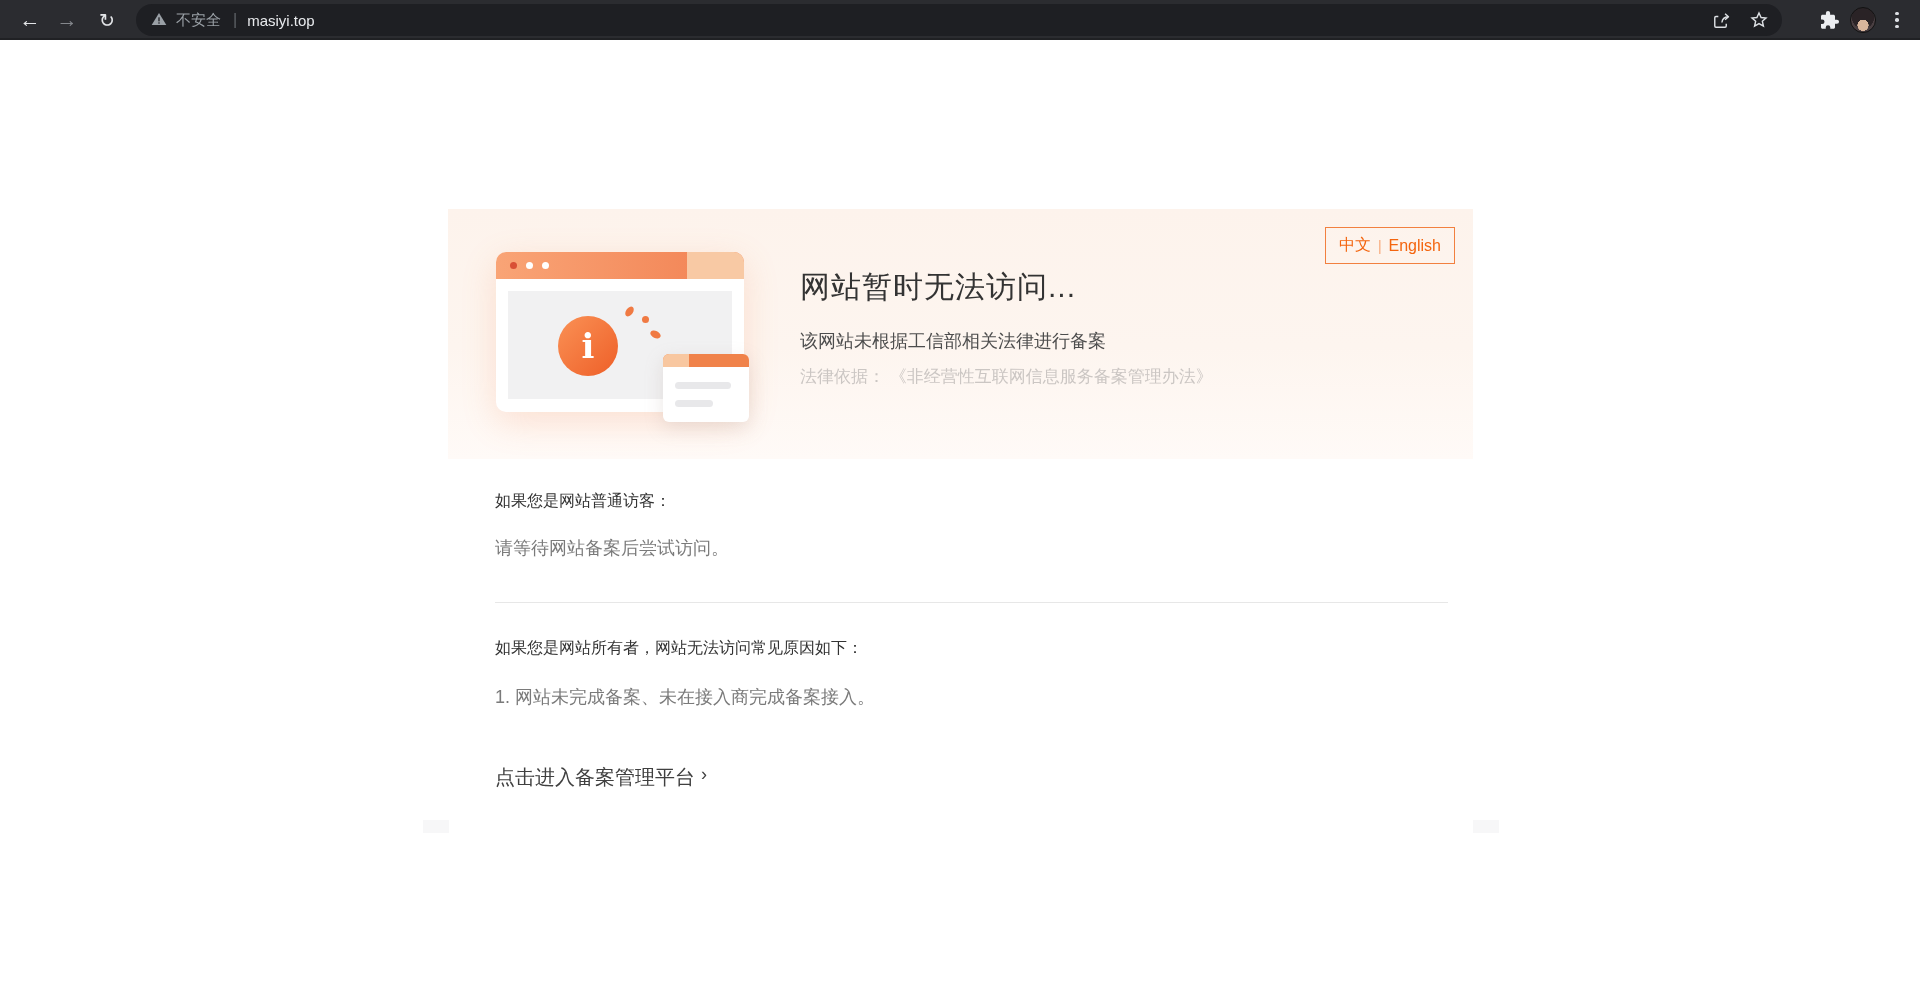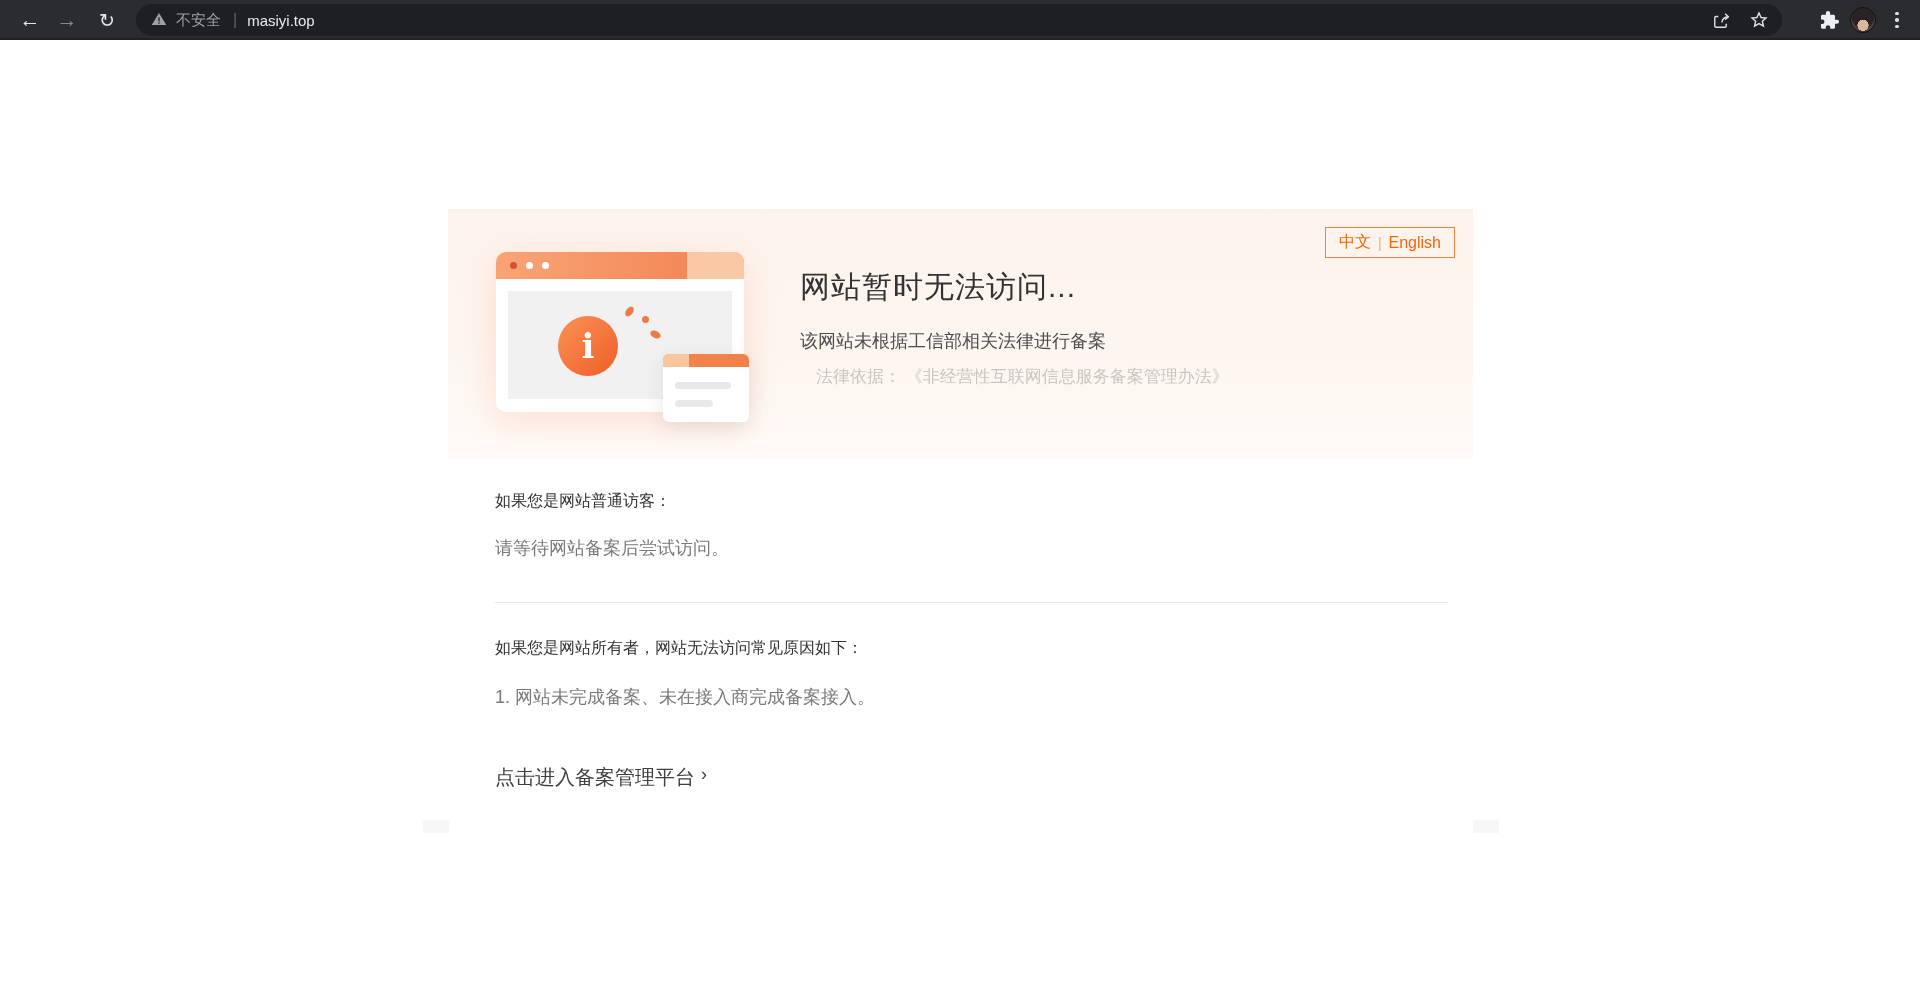--- a/index.html
+++ b/index.html
@@ -40,21 +40,21 @@
   .dots { display:flex; flex-direction:column; gap:3px; width:30px; align-items:center; }
   .dots i { width:3.5px; height:3.5px; border-radius:50%; background:#dde0e4; display:block; }
 
   
   .page { position:relative; width:1920px; height:947px; background:#fff; }
   .container { position:absolute; left:448px; top:169px; width:1025px; }
 
   .banner { position:relative; width:1025px; height:250px;
             background:linear-gradient(180deg,#fdf3ec 0%, #fdf5ef 55%, #fffaf7 100%); }
 
-  .lang-btn { position:absolute; top:18px; right:18px; height:31px; padding:0 13px;
+  .lang-btn { position:absolute; top:18px; right:18px; height:37px; padding:0 13px;
               border:1px solid #f2803f; background:transparent; color:#f4650f;
               font-size:16px; display:flex; align-items:center; gap:7px; cursor:pointer; }
   .lang-btn .sep { color:#f7a878; font-size:14px; }
 
   
   .illus { position:absolute; left:48px; top:43px; width:260px; height:170px; }
   .win { position:absolute; left:0; top:0; width:248px; height:160px; background:#fff;
          border-radius:10px; box-shadow:0 10px 35px rgba(242,128,74,.20); overflow:hidden; }
   .win-head { position:absolute; left:0; top:0; width:100%; height:27px;
               background:linear-gradient(90deg,#f9a476 0%, #f28152 100%); }
@@ -78,21 +78,21 @@
   .mini-head { position:absolute; left:0; top:0; width:100%; height:13px; background:#f0824a; }
   .mini-head-light { position:absolute; left:0; top:0; width:30%; height:13px; background:#f8c7a0; }
   .mini-bar { position:absolute; left:12px; height:7px; border-radius:3.5px; background:#e8e8ea; }
   .mini-bar.b1 { top:28px; width:56px; }
   .mini-bar.b2 { top:46px; width:38px; }
 
   
   .banner-text { position:absolute; left:352px; top:58px; }
   .bt-title { color:#333; font-size:30px; line-height:40px; letter-spacing:1px; }
   .bt-sub   { color:#4d4d4d; font-size:18px; margin-top:22px; }
-  .bt-legal { color:#cbc6c3; font-size:17px; margin-top:12px;margin-left:16px; }
+  .bt-legal { color:#cbc6c3; font-size:17px; margin-top:12px; }
 
   
   .sections { padding:0 25px 0 47px; }
   .sec-head { color:#333; font-size:16px; }
   .sec-body { color:#7a7a7a; font-size:18px; }
   .visitor-head { margin-top:32px; }
   .visitor-body { margin-top:24px; }
   .divider { margin-top:42px; width:953px; height:0; border-top:1px solid #e7e7e7; }
   .owner-head { margin-top:35px; }
   .owner-list { list-style:none; margin-top:23px; }

